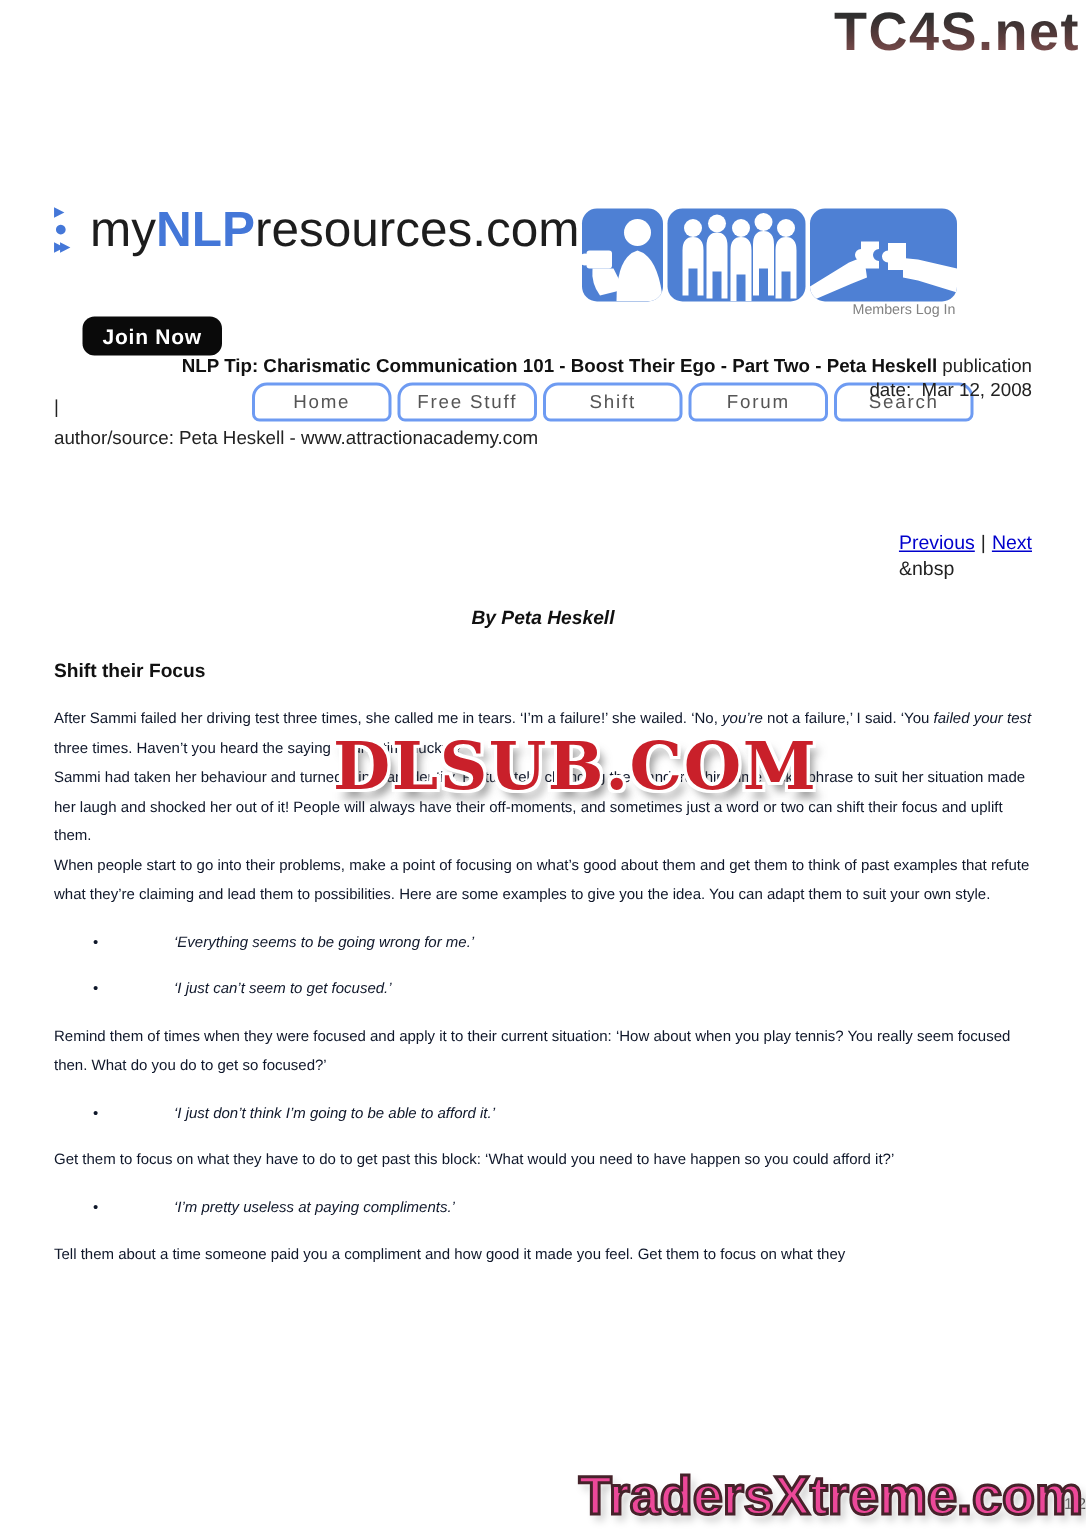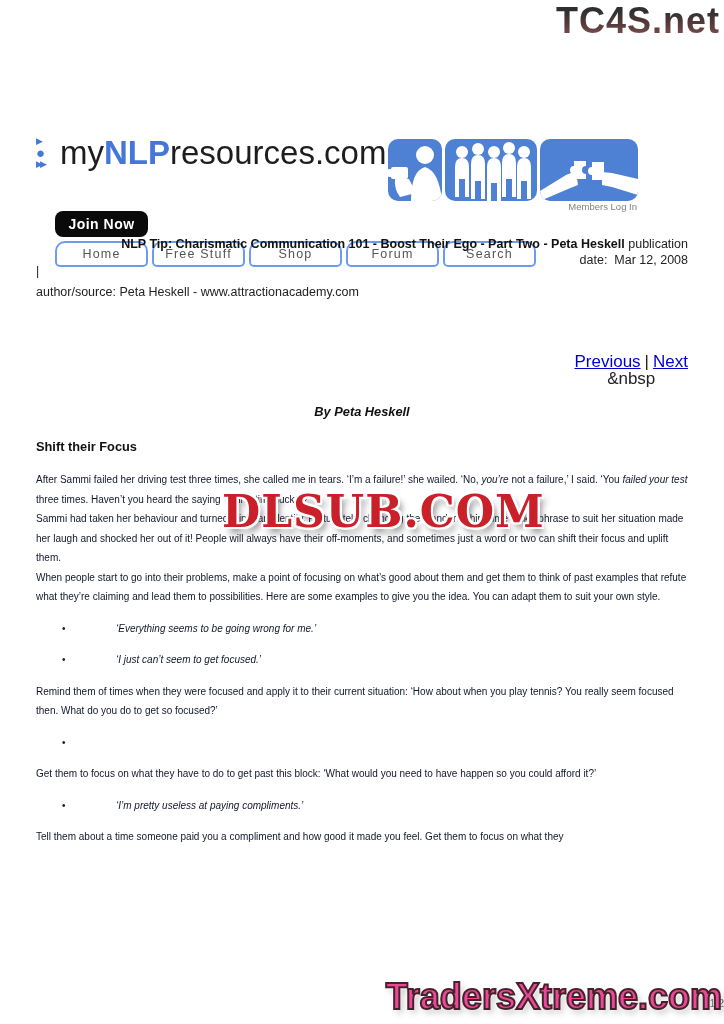--- a/index.html
+++ b/index.html
@@ -24,38 +24,38 @@
   .tagline .sep{color:#4477d8;font-weight:bold;margin:0 6px;}
 
   
   .tiles{position:absolute;left:388px;top:139px;display:flex;gap:3px;}
   .tile{background:#4e80d4;border-radius:10px;height:62px;overflow:hidden;}
   .tile svg{display:block;}
   .members{position:absolute;left:388px;top:201px;width:249px;text-align:right;
            font-size:9.5px;color:#828282;}
 
   
-  .navbar{position:absolute;left:55px;top:211px;display:flex;gap:4px;align-items:stretch;flex-direction:column;}
+  .navbar{position:absolute;left:55px;top:211px;display:flex;gap:20px;align-items:stretch;}
   .join-btn{width:93px;height:26px;background:#0a0a0a;border-radius:8px;color:#fff;
             font-weight:bold;font-size:14px;display:flex;align-items:center;justify-content:center;
             letter-spacing:0.5px;cursor:pointer;}
-  .tabs{display:flex;gap:4px;}
+  .tabs{display:flex;gap:4px;margin-top:44px;}
   .tab{box-sizing:border-box;width:93px;height:26px;background:#fff;border:2px solid #6e9bf2;
        border-radius:10px 10px 5px 5px;color:#555;font-size:12.5px;letter-spacing:1.2px;
        display:flex;align-items:center;justify-content:center;cursor:pointer;}
 
   
   .title-lines{position:absolute;left:34px;width:654px;top:237px;text-align:right;
                font-size:12.5px;line-height:15.5px;color:#111;}
   .title-lines .ttl{font-weight:bold;}
   .title-lines .pub{font-weight:normal;color:#222;}
   .date-line{white-space:pre-wrap;color:#222;}
   .pipe-author{position:absolute;left:36px;top:261px;font-size:12.5px;line-height:21px;color:#222;}
 
-  .prevnext{position:absolute;right:36px;top:353px;text-align:center;font-size:17px;line-height:17px;color:#222;}
+  .prevnext{position:absolute;right:36px;top:353px;text-align:left;font-size:13px;line-height:17px;color:#222;}
   .prevnext a{color:#0000cc;text-decoration:underline;cursor:pointer;}
   .prevnext .sep{margin:0 4px;}
 
   .byline{position:absolute;left:36px;width:652px;top:404px;text-align:center;
           font-weight:bold;font-size:12.8px;color:#111;font-style:italic;}
   .section-heading{position:absolute;left:36px;top:439px;font-weight:bold;font-size:12.8px;color:#111;}
 
   
   .blocks{position:absolute;left:36px;width:652px;top:470px;font-size:10px;line-height:19.5px;color:#0f172a;}
   .para{margin:0 0 12px 0;}
@@ -139,21 +139,21 @@
     </div>
   </div>
 
   <div class="members">Members Log In</div>
 
   <div class="navbar">
     <div class="join-btn">Join Now</div>
     <div class="tabs">
         <div class="tab">Home</div>
         <div class="tab">Free Stuff</div>
-        <div class="tab">Shop</div>
+        <div class="tab">Shift</div>
         <div class="tab">Forum</div>
         <div class="tab">Search</div>
       </div>
   </div>
 
   <div class="title-lines">
     <div><span class="ttl">NLP Tip: Charismatic Communication 101 - Boost Their Ego - Part Two - Peta Heskell</span> <span class="pub">publication</span></div>
     <div class="date-line">date:  Mar 12, 2008</div>
   </div>
 
@@ -179,20 +179,21 @@
         <span class="marker">•</span>
         <span><i>‘Everything seems to be going wrong for me.’</i></span>
       </div>
       <div class="bullet">
         <span class="marker">•</span>
         <span><i>‘I just can’t seem to get focused.’</i></span>
       </div>
       <div class="para"><span><span>Remind them of times when they were focused and apply it to their current situation: ‘How about when you play tennis? You really seem focused then. What do you do to get so focused?’</span></span></div>
       <div class="bullet">
         <span class="marker">•</span>
+        <span><i>‘I just don’t think I’m going to be able to afford it.’</i></span>
       </div>
       <div class="para"><span><span>Get them to focus on what they have to do to get past this block: ‘What would you need to have happen so you could afford it?’</span></span></div>
       <div class="bullet">
         <span class="marker">•</span>
         <span><i>‘I’m pretty useless at paying compliments.’</i></span>
       </div>
       <div class="para"><span><span>Tell them about a time someone paid you a compliment and how good it made you feel. Get them to focus on what they</span></span></div>
     </div>
 
   <div class="wm-mid">DLSUB.COM</div>

